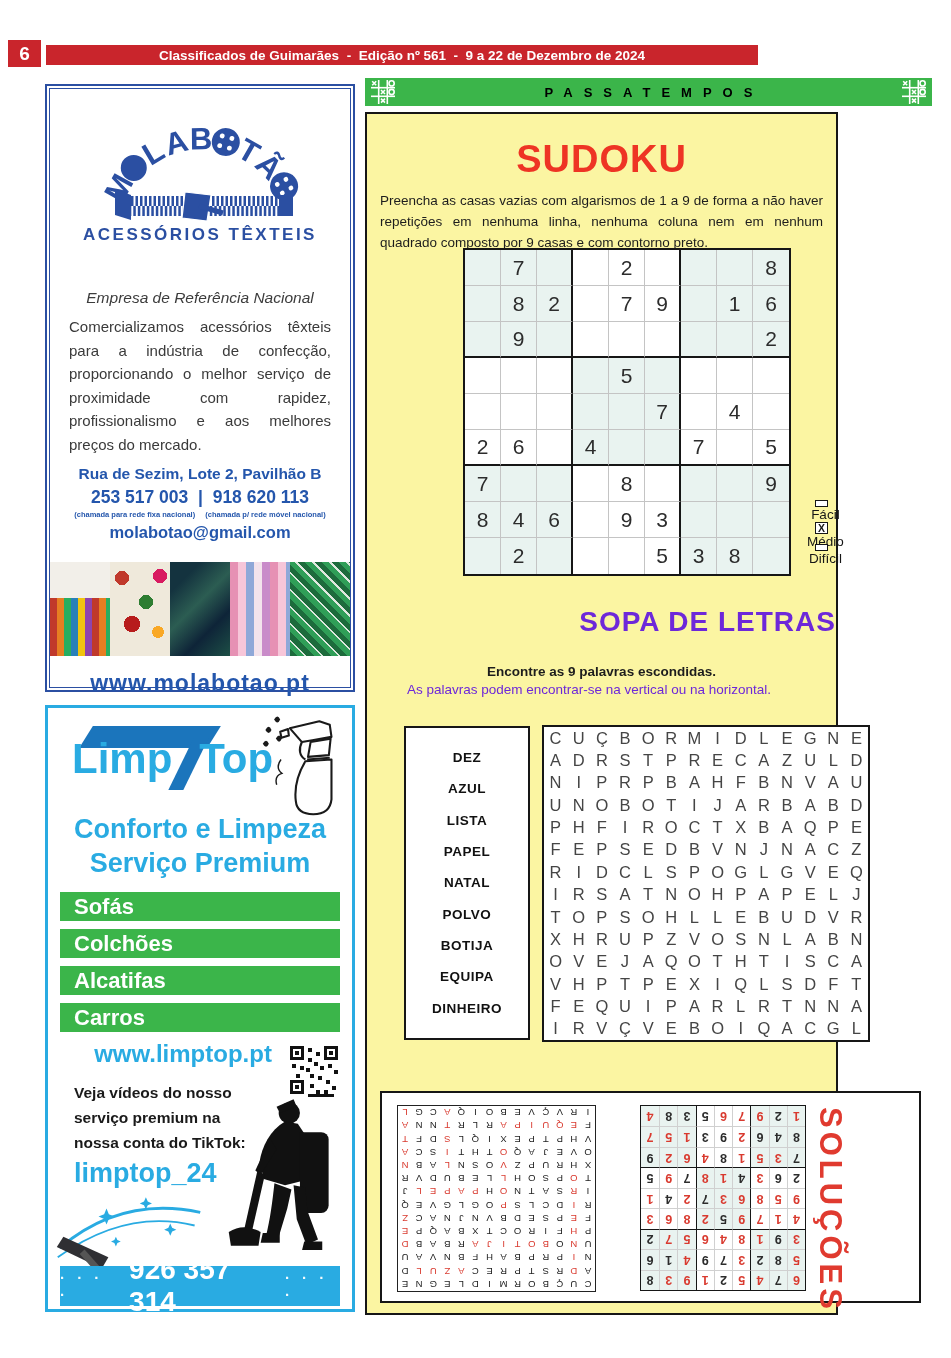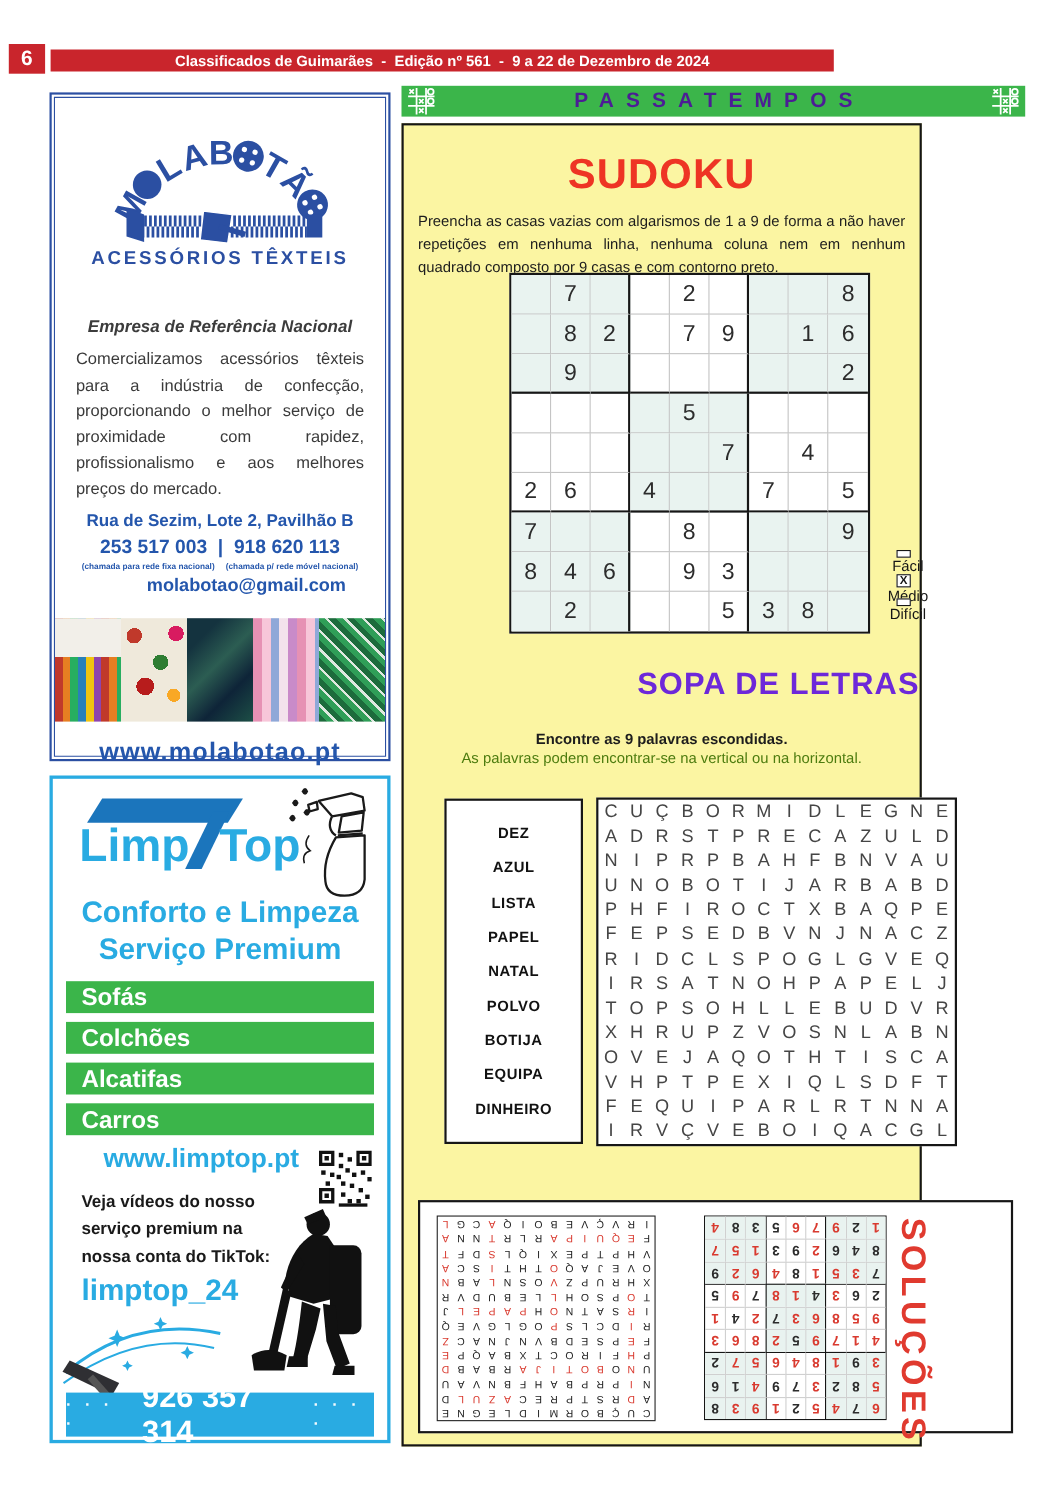--- a/index.html
+++ b/index.html
@@ -2,45 +2,45 @@
 <html><head>
 <meta charset="utf-8">
 <style>
   html,body{margin:0;padding:0;background:#fff;}
   .page{position:relative;width:951px;height:1358px;background:#fff;font-family:"Liberation Sans",sans-serif;overflow:hidden;}
 
   
   .pagenum{position:absolute;left:8px;top:40px;width:33px;height:27px;background:#c9252c;color:#fff;font-weight:bold;font-size:19px;display:flex;align-items:center;justify-content:center;}
   .headbar{position:absolute;left:46px;top:45px;width:712px;height:20px;background:#c9252c;color:#fff;font-weight:bold;font-size:13.5px;display:flex;align-items:center;justify-content:center;white-space:pre;}
   .greenbar{position:absolute;left:365px;top:78px;width:567px;height:28px;background:#3bb54a;display:flex;align-items:center;justify-content:space-between;padding:0 5px;box-sizing:border-box;}
-  .greenbar .gtitle{color:#4c1d95;font-weight:bold;font-size:19px;letter-spacing:11px;padding-left:11px;}
+  .greenbar .gtitle{color:#000000;font-weight:bold;font-size:13px;letter-spacing:11px;padding-left:11px;}
 
   
   .mol-ad{position:absolute;left:45px;top:84px;width:310px;height:608px;border:2px solid #2b4fa2;box-sizing:border-box;background:#fff;box-shadow:inset 0 0 0 2px #fff, inset 0 0 0 3px #2b4fa2;}
   .mol-logo{position:absolute;left:2px;top:18px;width:306px;height:118px;}
   .mol-tagline{position:absolute;top:139px;width:100%;text-align:center;color:#2b4fa2;font-weight:bold;font-size:17px;letter-spacing:2.5px;}
-  .mol-heading{position:absolute;top:203px;width:100%;text-align:center;font-style:italic;font-weight:bold;font-size:15.5px;color:#3c3c3c;}
+  .mol-heading{position:absolute;top:203px;width:100%;text-align:center;font-style:italic;font-weight:normal;font-size:15.5px;color:#3c3c3c;}
   .mol-body{position:absolute;top:229px;left:22px;right:22px;font-size:15px;line-height:23.5px;text-align:justify;color:#3a3a3a;}
   .mol-address{position:absolute;top:379px;width:100%;text-align:center;color:#2456ac;font-weight:bold;font-size:15.5px;}
   .mol-phones{position:absolute;top:401px;width:100%;text-align:center;color:#2456ac;font-weight:bold;font-size:17.5px;white-space:pre;}
   .mol-notes{position:absolute;top:424px;width:100%;text-align:center;font-size:7.5px;color:#2456ac;font-weight:bold;}
   .mol-notes span{margin:0 4px;}
-  .mol-email{position:absolute;top:437px;width:100%;text-align:center;color:#2456ac;font-weight:bold;font-size:16.5px;margin-left:24px;}
+  .mol-email{position:absolute;top:437px;width:100%;text-align:center;color:#2456ac;font-weight:bold;font-size:16.5px;}
   .mol-strip{position:absolute;top:476px;left:3px;right:3px;height:94px;display:flex;}
   .mol-strip .seg{flex:1;}
   .seg1{background:linear-gradient(#f2efe9 0 38%,rgba(0,0,0,0) 38%),repeating-linear-gradient(90deg,#c0392b 0 7px,#e67e22 7px 14px,#27ae60 14px 21px,#2980b9 21px 28px,#f1c40f 28px 35px,#8e44ad 35px 42px);}
   .seg2{background:radial-gradient(circle 7px at 12px 16px,#c0392b 0 7px,rgba(0,0,0,0) 7px),radial-gradient(circle 7px at 36px 40px,#2e7d32 0 7px,rgba(0,0,0,0) 7px),radial-gradient(circle 7px at 50px 14px,#d81b60 0 7px,rgba(0,0,0,0) 7px),radial-gradient(circle 8px at 22px 62px,#b71c1c 0 8px,rgba(0,0,0,0) 8px),radial-gradient(circle 6px at 48px 70px,#f9a825 0 6px,rgba(0,0,0,0) 6px),#efe9db;}
   .seg3{background:linear-gradient(135deg,#14333f 0 20%,#2c5d52 45%,#0e2438 70%,#1d4f46 100%);}
   .seg4{background:repeating-linear-gradient(90deg,#e691b4 0 8px,#f7c6d9 8px 16px,#8fa8d8 16px 24px,#f3e3ec 24px 32px,#c98bc9 32px 40px);}
   .seg5{background:repeating-linear-gradient(45deg,#1d6b3c 0 5px,#2f9e57 5px 10px,#dfe8df 10px 12px);}
   .mol-web{position:absolute;top:584px;width:100%;text-align:center;font-weight:bold;font-size:23px;color:#2456ac;letter-spacing:1px;}
 
   
   .limp-ad{position:absolute;left:45px;top:705px;width:310px;height:607px;border:3px solid #29abe2;box-sizing:border-box;background:#fff;}
-  .limp-logo{position:absolute;left:24px;top:30px;display:flex;align-items:flex-end;color:#29abe2;font-weight:bold;font-size:42px;line-height:42px;}
+  .limp-logo{position:absolute;left:24px;top:30px;display:flex;align-items:flex-start;color:#29abe2;font-weight:bold;font-size:42px;line-height:42px;}
   .limp-flag{position:absolute;left:14px;top:-12px;width:128px;height:22px;background:#1b75bc;transform:skewX(-32deg);}
   .limp-logo .w{position:relative;}
   .limp-slash{width:15px;height:52px;background:#1b75bc;transform:skewX(-26deg);margin:0 3px 0 9px;}
   .spray{position:absolute;right:10px;top:8px;}
   .limp-h1{position:absolute;top:106px;width:100%;text-align:center;color:#29abe2;font-weight:bold;font-size:27px;}
   .limp-h2{position:absolute;top:140px;width:100%;text-align:center;color:#29abe2;font-weight:bold;font-size:27px;}
   .limp-bars{position:absolute;top:184px;left:12px;right:12px;}
   .limp-bar{height:29px;background:#3bb54a;color:#fff;font-weight:bold;font-size:22px;display:flex;align-items:center;padding-left:14px;margin-bottom:8px;}
   .limp-web{position:absolute;top:332px;left:0;width:270px;text-align:center;color:#29abe2;font-weight:bold;font-size:24px;}
   .qr{position:absolute;top:338px;right:14px;}
@@ -65,21 +65,21 @@
   .sud-cell.tint{background:#e9f3f0;}
   .sud-cell.given{color:#2c2c2c;}
   .sud-cell.solved{color:#d93a2f;}
   .diffs{position:absolute;left:440px;top:386px;}
   .diff-row{display:flex;align-items:center;height:22px;flex-direction:column;}
   .diff-box{width:13px;height:13px;border:1.6px solid #161616;background:#fff;margin-right:8px;display:flex;align-items:center;justify-content:center;font-size:10.5px;font-weight:bold;color:#161616;box-sizing:border-box;line-height:10px;}
   .diff-label{font-size:13.5px;color:#161616;}
 
   .sopa-title{position:absolute;top:492px;width:100%;text-align:right;color:#6d28d9;font-weight:bold;font-size:28px;letter-spacing:1px;}
   .sopa-sub1{position:absolute;top:550px;width:100%;text-align:center;font-weight:bold;font-size:13.5px;color:#1d1d1d;}
-  .sopa-sub2{position:absolute;top:568px;width:100%;text-align:center;font-size:13.5px;color:#4d7c0f;}
+  .sopa-sub2{position:absolute;top:568px;width:100%;font-size:13.5px;color:#6d28d9;padding-left:40px;}
   .word-box{position:absolute;left:37px;top:612px;width:126px;height:314px;border:2px solid #161616;background:#fff;box-sizing:border-box;display:flex;flex-direction:column;justify-content:space-around;align-items:center;padding:14px 0;}
   .word-item{font-weight:bold;font-size:13.5px;letter-spacing:.5px;color:#111;}
   .ws-grid{position:absolute;left:175px;top:611px;width:328px;height:317px;display:grid;grid-template-columns:repeat(14,1fr);grid-template-rows:repeat(14,1fr);border:2px solid #161616;background:#fff;box-sizing:border-box;}
   .ws-cell{display:flex;align-items:center;justify-content:center;font-size:16.5px;color:#454545;}
 
   
   .solbox{position:absolute;left:13px;top:977px;width:541px;height:212px;background:#fff;border:2.5px solid #161616;box-sizing:border-box;}
   .ws-sol{position:absolute;left:15px;top:12px;width:199px;height:187px;display:grid;grid-template-columns:repeat(14,1fr);grid-template-rows:repeat(14,1fr);border:1.5px solid #222;transform:rotate(180deg);background:#fff;box-sizing:border-box;}
   .ws-sol .ws-cell{font-size:9.5px;color:#222;}
   .ws-cell.hit{color:#d93a2f;}

